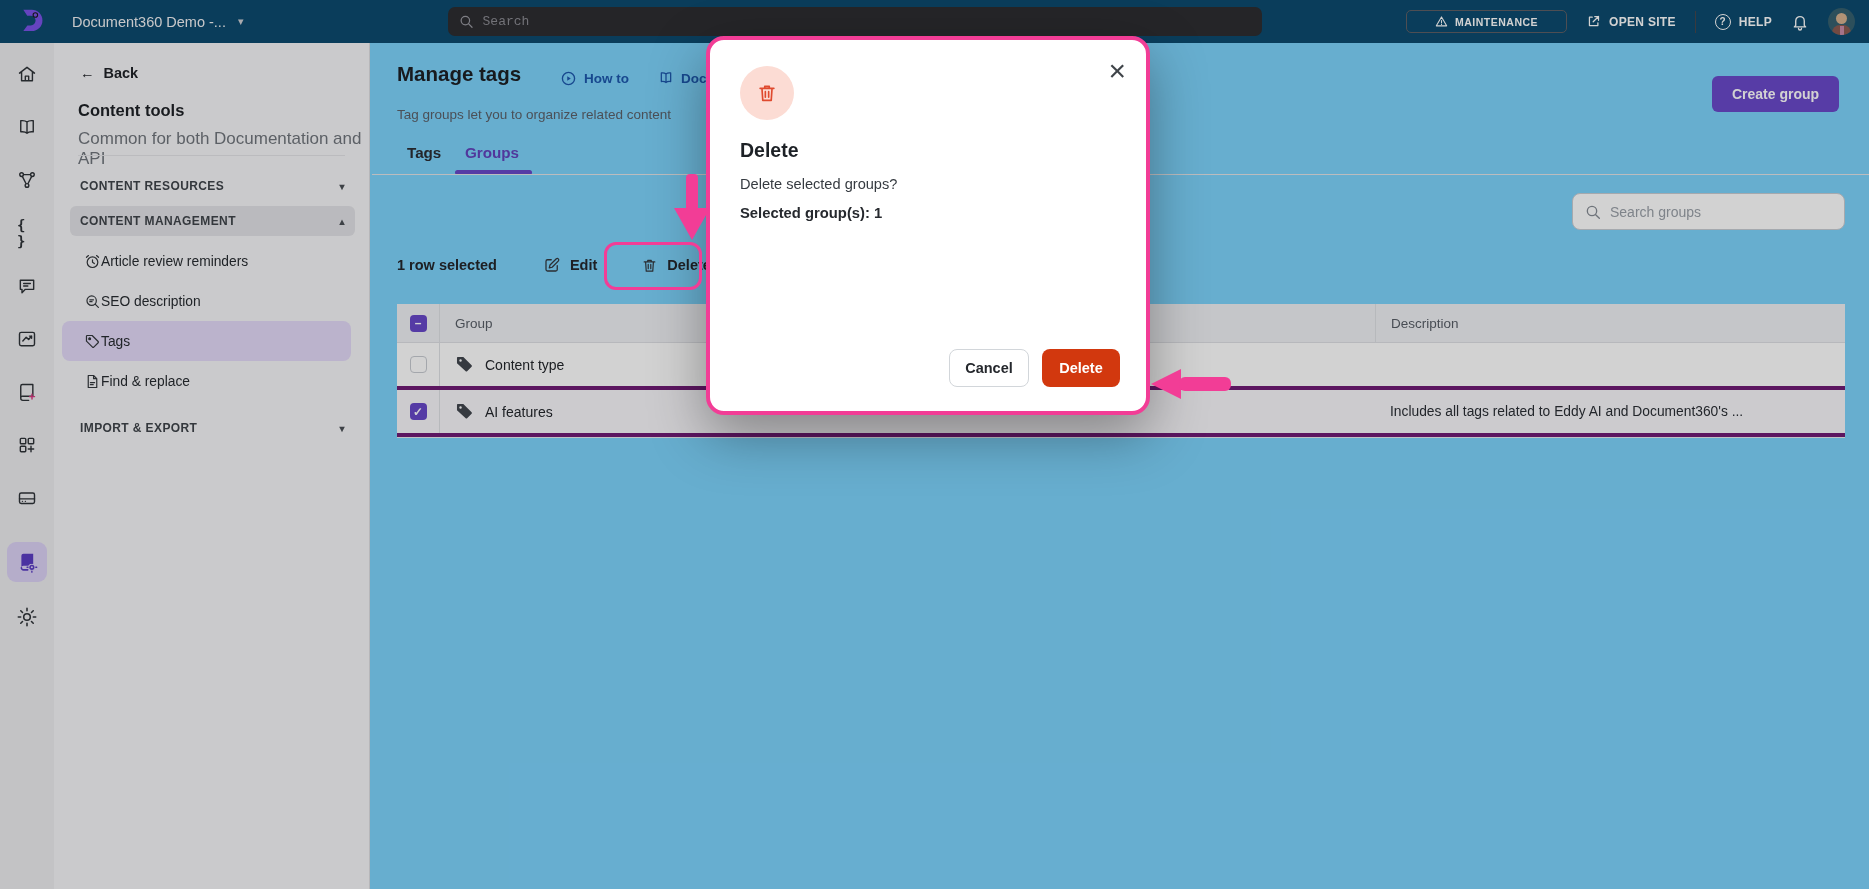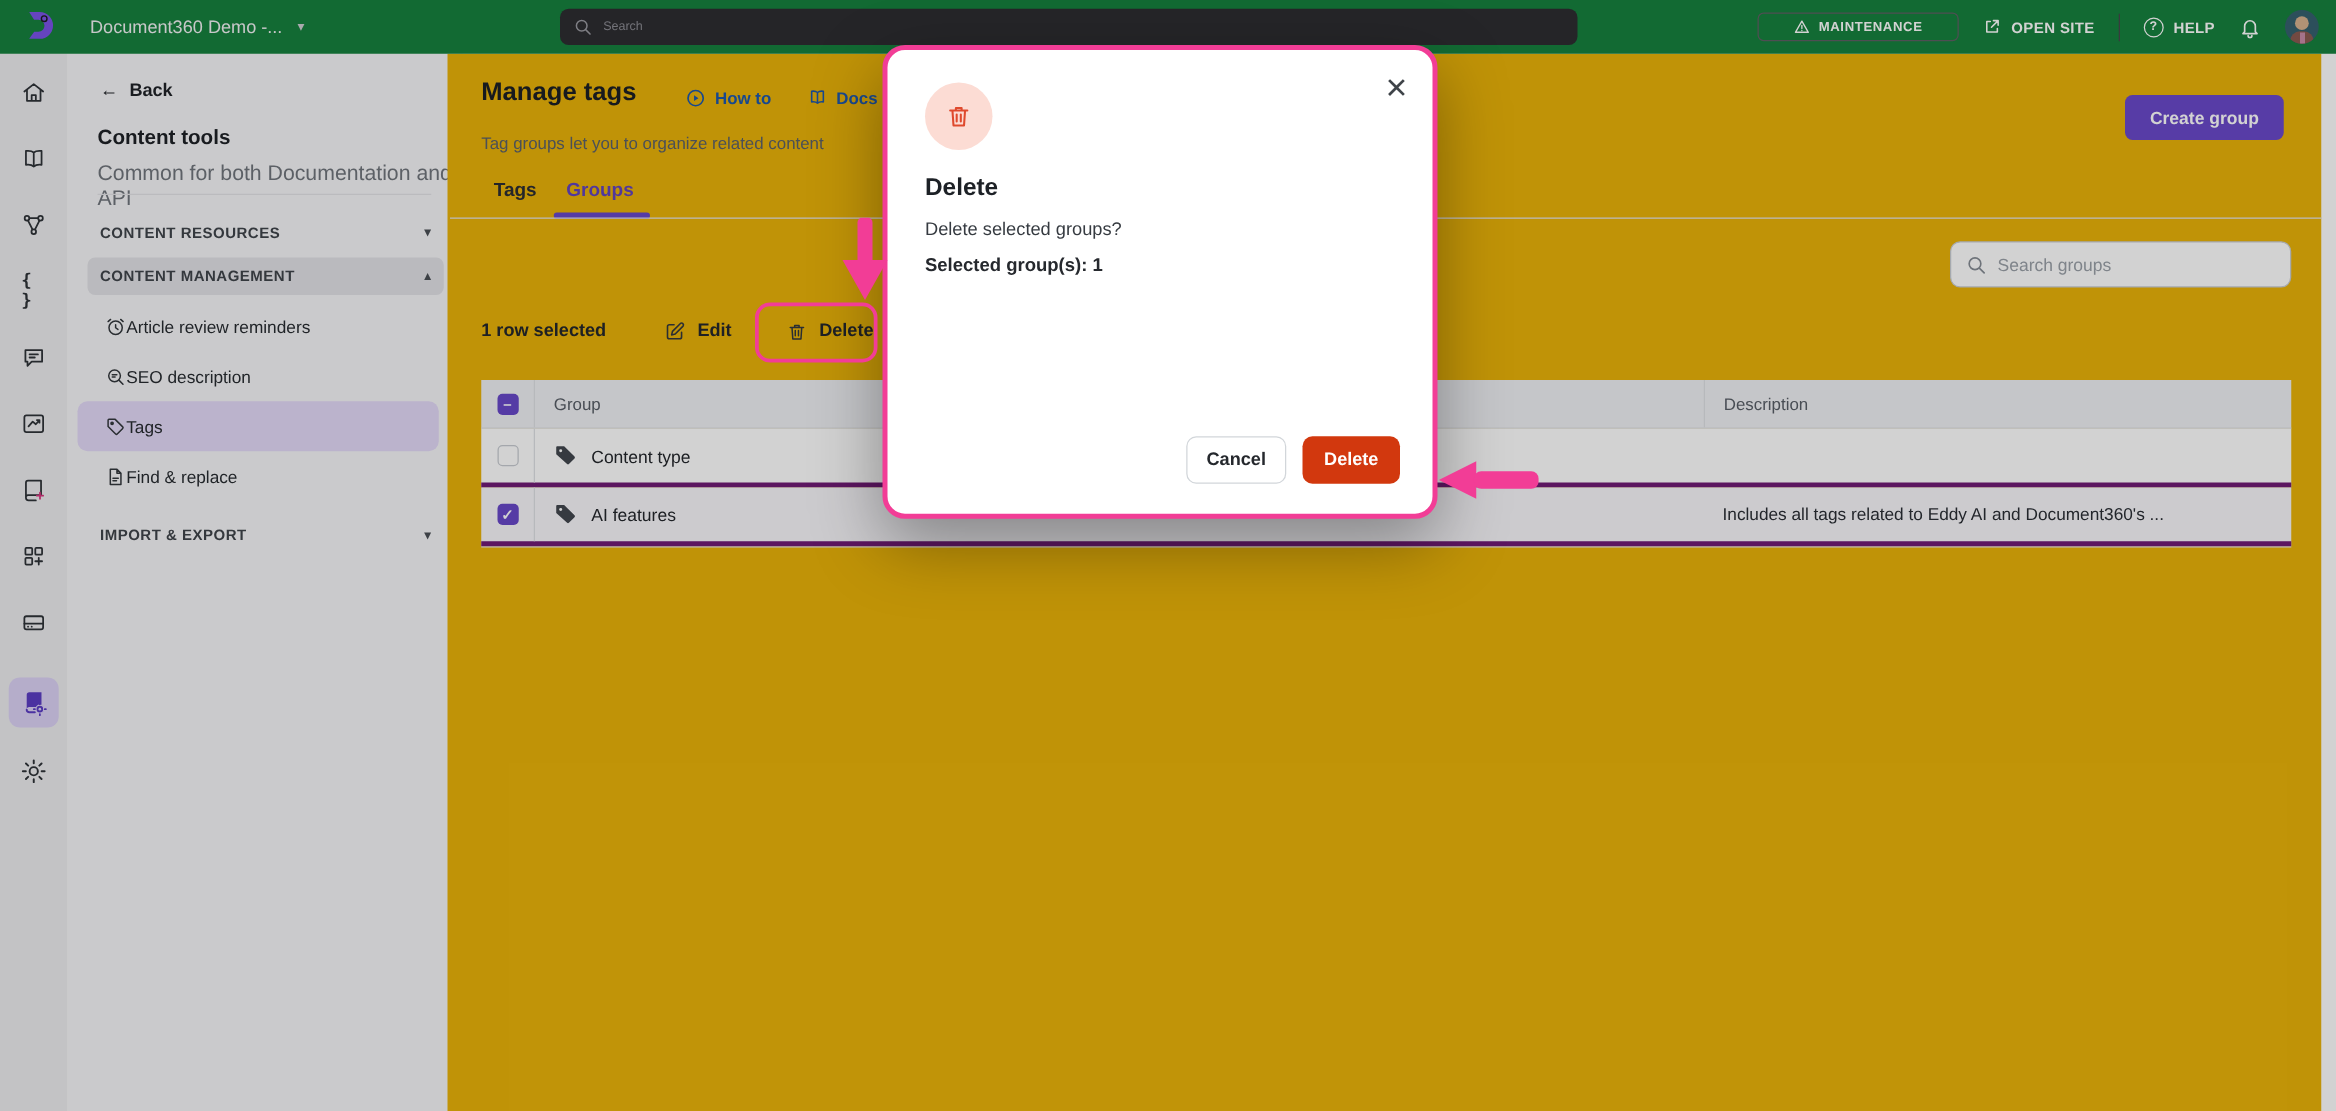--- a/index.html
+++ b/index.html
@@ -2,30 +2,30 @@
 <html><head>
 <meta charset="utf-8">
 <style>
   * { margin:0; padding:0; box-sizing:border-box; }
   html,body { width:1869px; height:889px; overflow:hidden; background:#fff;
     font-family:"Liberation Sans", sans-serif; }
   svg { display:block; }
 
   
   .topbar { position:absolute; left:0; top:0; width:1869px; height:43px;
-    background:#15803d; display:flex; align-items:center; z-index:10; }
+    background:#0c4a6e; display:flex; align-items:center; z-index:10; }
   .logo { position:absolute; left:16px; top:8px; width:27px; height:27px; }
   .project { position:absolute; left:72px; top:0; height:43px; display:flex; align-items:center; gap:12px;
     color:#f2f2f4; font-size:14.5px; font-weight:500; }
   .project .caret { font-size:11px; color:#cfcfd4; }
   .top-search { position:absolute; left:448px; top:7px; width:814px; height:29px;
     background:#2c2c30; border-radius:7px; display:flex; align-items:center; padding:0 11px; gap:9px; }
   .top-search svg { color:#9a9aa1; }
   .top-search input { background:transparent; border:none; outline:none; color:#e8e8ea;
-    font-size:10px; width:100%; font-family:Liberation Sans, sans-serif; }
+    font-size:13px; width:100%; font-family:Liberation Mono, monospace; }
   .top-search input::placeholder { color:#8b8b92; }
   .top-right { position:absolute; right:14px; top:0; height:43px; display:flex; align-items:center; gap:19px; }
   .maint { display:flex; align-items:center; gap:7px; border:1px solid #5f5f64; border-radius:5px;
     padding:4px 28px; color:#fff; font-size:10.5px; font-weight:bold; letter-spacing:.5px; }
   .toplink { display:flex; align-items:center; gap:8px; color:#fff; font-size:12px; font-weight:bold; letter-spacing:.3px; }
   .top-divider { width:1px; height:22px; background:#46464b; }
   .help-q { width:16px; height:16px; border:1.5px solid #fff; border-radius:50%;
     display:flex; align-items:center; justify-content:center; font-size:10px; font-weight:bold; color:#fff; }
   .avatar { width:27px; height:27px; border-radius:50%; background:#35606e; position:relative; overflow:hidden; }
   .avatar .head { position:absolute; left:8px; top:5px; width:11px; height:11px; border-radius:50%; background:#d7b18e; }
@@ -53,21 +53,21 @@
   .sb-section { position:absolute; left:16px; right:14px; height:30px; border-radius:6px;
     display:flex; align-items:center; justify-content:space-between; padding:0 10px;
     font-size:12px; font-weight:bold; letter-spacing:.4px; color:#3f444a; cursor:pointer; }
   .sb-section .chev { font-size:10px; color:#4a4f55; }
   .sb-item { position:absolute; left:8px; right:18px; height:40px; border-radius:8px;
     display:flex; align-items:center; padding-left:22px; font-size:13.8px; color:#272b30; cursor:pointer; }
   .sb-item svg { color:#33373c; flex:none; }
   .sb-item.selected { background:#e3d9f8; }
 
   
-  .main { position:absolute; left:358px; top:43px; width:1499px; height:846px; background:#eab308; }
+  .main { position:absolute; left:370px; top:43px; width:1499px; height:846px; background:#7dd3fc; }
   .page-title { position:absolute; left:27px; top:19px; font-size:20.5px; font-weight:bold; color:#1c1f24; }
   .hlink { position:absolute; top:27px; display:flex; align-items:center; gap:7px;
     color:#1c57ad; font-size:13.5px; font-weight:bold; cursor:pointer; }
   .hlink svg { color:#1c57ad; }
   .howto { left:190px; } .docs { left:288px; }
   .create-btn { position:absolute; right:30px; top:33px; width:127px; height:36px; background:#6948ca;
     color:#fff; font-size:14px; font-weight:600; border:none; border-radius:6px; cursor:pointer;
     font-family:"Liberation Sans",sans-serif; }
   .subtitle { position:absolute; left:27px; top:64px; font-size:13.5px; color:#5b6169; }
   .tab { position:absolute; top:101px; font-size:15.2px; font-weight:600; cursor:pointer; }

